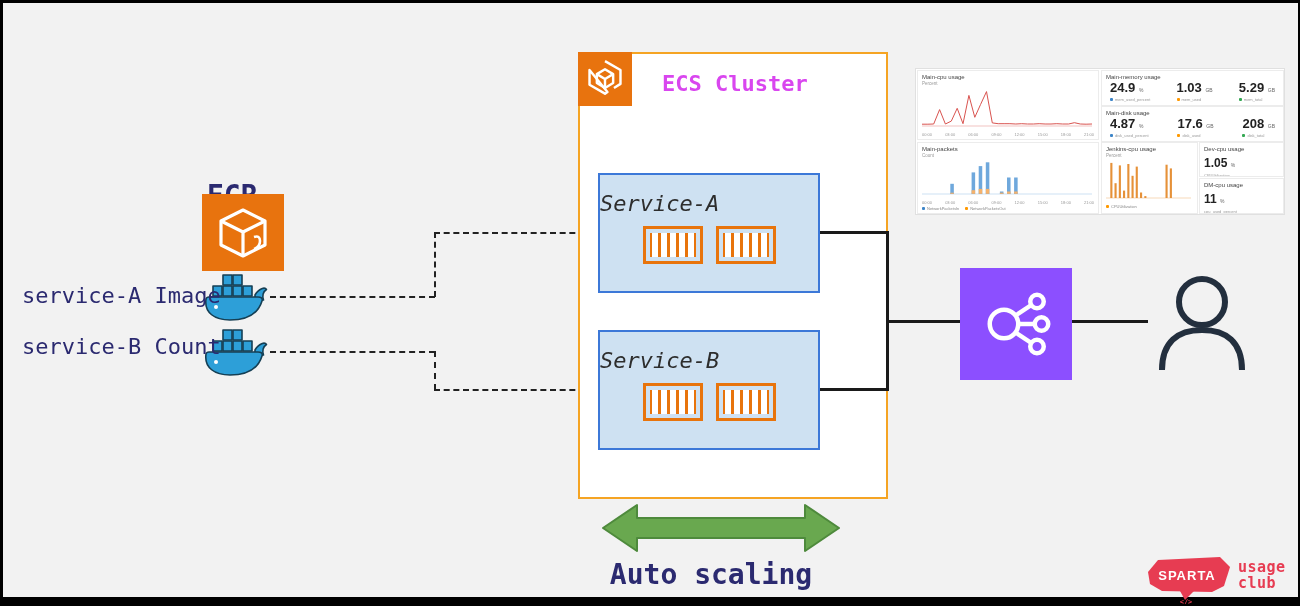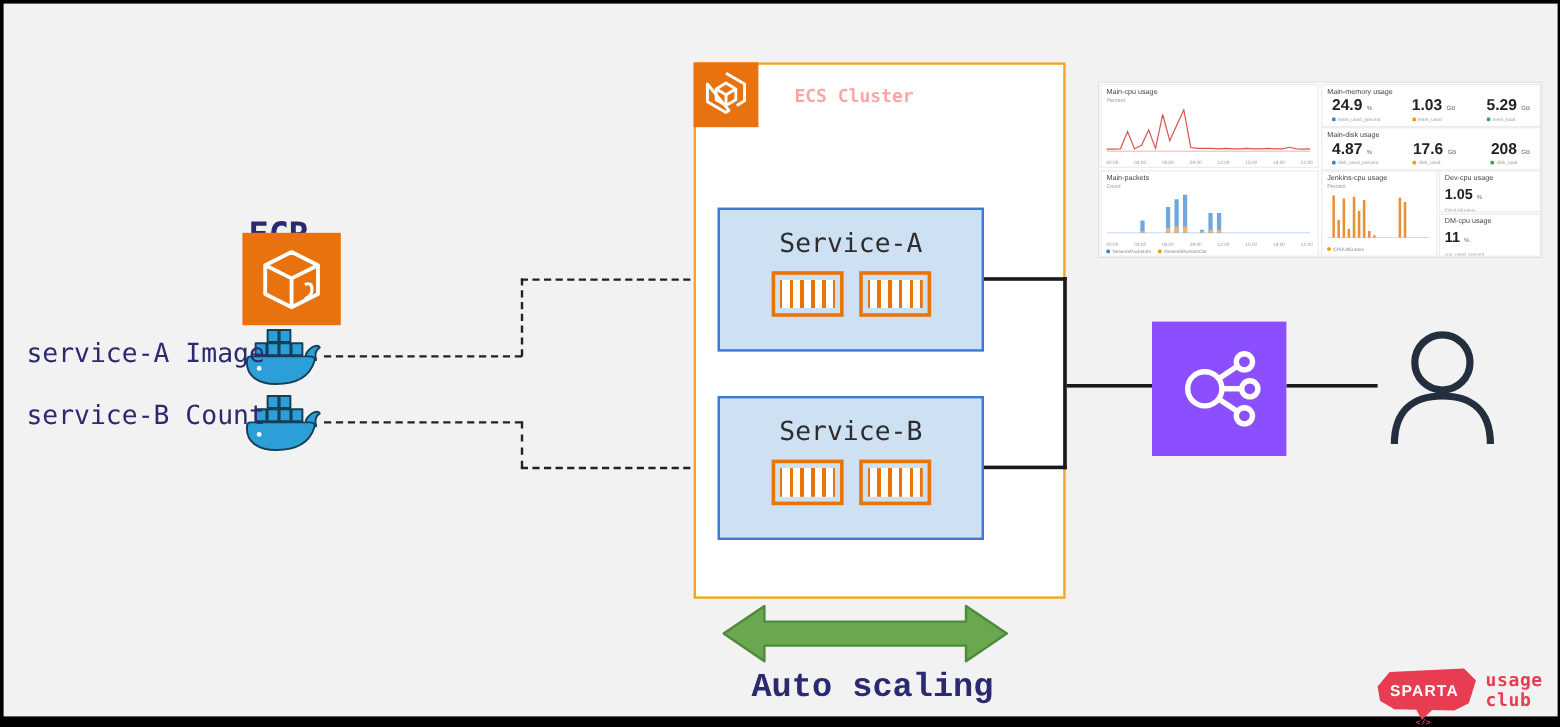--- a/index.html
+++ b/index.html
@@ -13,23 +13,23 @@
   .ecr-label{font-size:28px;font-weight:600;}
   .img-label{font-size:22px;font-weight:500;}
   .auto-label{font-size:28px;font-weight:600;text-align:center;}
 
   
   .aws-orange{background:#E8730E;display:flex;align-items:center;justify-content:center;}
   .lb-purple{background:#8C4FFF;display:flex;align-items:center;justify-content:center;}
 
   
   .cluster{background:#fff;border:2px solid #F5A423;box-sizing:border-box;}
-  .cluster-title{font-size:15px;font-weight:bold;color:#fca5a5;}
-
-  .service-box{background:#CEE1F2;border:2px solid #3C78D8;box-sizing:border-box;text-align:center;}
+  .cluster-title{font-size:22px;font-weight:bold;color:#d946ef;}
+
+  .service-box{background:#CEE1F2;border:2px solid #3C78D8;box-sizing:border-box;text-align:left;font-style:italic;}
   .service-label{font-size:22px;color:#2d2d2d;margin-top:16px;}
   .containers{display:flex;justify-content:center;gap:13px;margin-top:10px;}
   .container-icon{width:60px;height:38px;border:3px solid #E8740C;background:
       repeating-linear-gradient(90deg,#fff 0 3px,#E8740C 3px 6px,#fff 6px 9px);
       background-clip:content-box;padding:4px;box-sizing:border-box;background-color:#fff;}
 
   
   .dash-h{border-top:2px dashed #222;height:0;}
   .dash-v{border-left:2px dashed #222;width:0;}
   .arrow-r{width:0;height:0;border-left:13px solid #1a1a1a;border-top:7px solid transparent;border-bottom:7px solid transparent;}
@@ -181,21 +181,21 @@
         <path d="M12 98 C12 70 28 58 52 58 C76 58 92 70 92 98"></path>
       </g>
     </svg>
   </div>
 
   <div class="abs" style="left:602px;top:500px;">
     <svg width="238" height="56" viewBox="0 0 238 56">
       <polygon points="1,28 35,5 35,18 203,18 203,5 237,28 203,51 203,38 35,38 35,51" fill="#69A84F" stroke="#4E8A3C" stroke-width="2" stroke-linejoin="round"></polygon>
     </svg>
   </div>
-  <div class="abs navy auto-label" style="left:608px;top:558px;width:238px;font-family:Liberation Mono, monospace;">Auto scaling</div>
+  <div class="abs navy auto-label" style="left:592px;top:558px;width:238px;">Auto scaling</div>
 
   <div class="abs dashboard" style="left:915px;top:68px;width:370px;height:147px;">
 
     <div class="card" style="left:1px;top:1px;width:182px;height:70px;">
       <div class="card-title">Main-cpu usage</div>
       <div class="card-sub">Percent</div>
       <svg width="170" height="40">
           <polyline points="0.0,37.2 5.9,37.2 11.7,37.0 17.6,22.6 23.4,37.0 29.3,34.1 35.2,21.3 41.0,36.7 46.9,8.4 52.8,30.3 58.6,17.4 64.5,4.6 70.3,35.9 76.2,36.7 82.1,36.7 87.9,36.7 93.8,37.0 99.7,36.7 105.5,37.0 111.4,37.0 117.2,36.7 123.1,37.0 129.0,37.0 134.8,36.7 140.7,37.0 146.6,37.0 152.4,35.7 158.3,37.0 164.1,37.2 170.0,37.0" fill="none" stroke="#d9534f" stroke-width="1"></polyline>
           <line x1="0" x2="170" y1="39" y2="39" stroke="#d9534f" stroke-opacity="0.45" stroke-width="0.8"></line>
         </svg>

